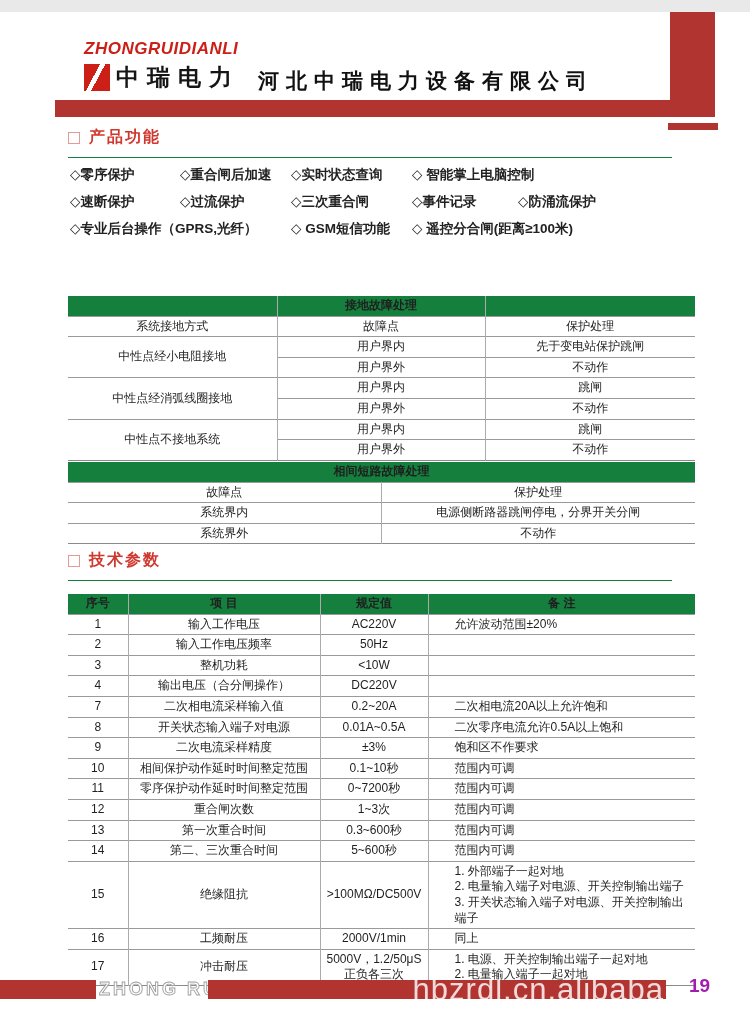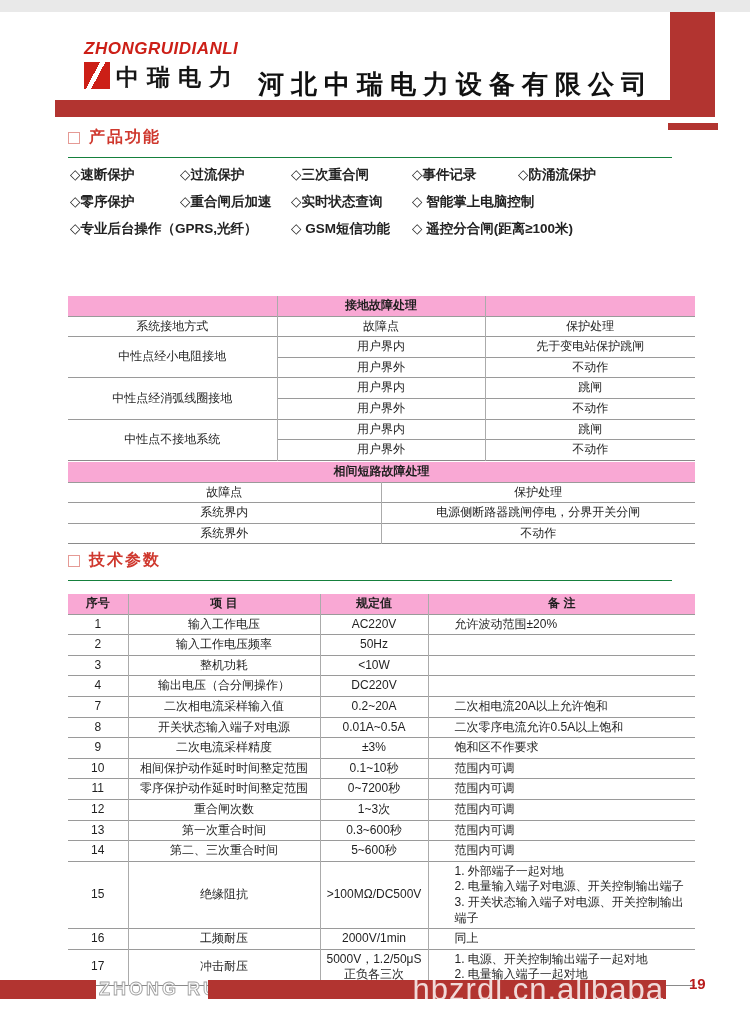--- a/index.html
+++ b/index.html
@@ -1,55 +1,55 @@
 <!DOCTYPE html>
 <html><head>
 <meta charset="utf-8">
 <style>
   * { margin:0; padding:0; box-sizing:border-box; }
   body { background:#e9e9e9; font-family:"Liberation Sans","DejaVu Sans",sans-serif; }
   .page { position:relative; width:750px; height:1024px; background:#ffffff; margin:12px auto; overflow:hidden; color:#1f1f1f; }
 
   
   .wordmark { position:absolute; left:84px; top:27px; color:#cc1f17; font-weight:bold; font-style:italic; font-size:17px; letter-spacing:0.5px; }
-  .logo-row { position:absolute; left:84px; top:50px; display:flex; }
+  .logo-row { position:absolute; left:84px; top:50px; display:flex; align-items:center; }
   .logo-mark { width:26px; height:27px; background:linear-gradient(118deg,#cc1f17 40%,#ffffff 40%,#ffffff 53%,#cc1f17 53%); }
   .logo-name { font-size:23px; font-weight:bold; letter-spacing:8px; color:#151515; margin-left:6px; }
-  .company-name { position:absolute; left:258px; top:55px; font-family:"Liberation Serif","DejaVu Serif",serif; font-weight:bold; font-size:26px; letter-spacing:7px; color:#111; white-space:nowrap; }
+  .company-name { position:absolute; left:258px; top:55px; font-family:"Liberation Serif","DejaVu Serif",serif; font-weight:bold; font-size:21px; letter-spacing:7px; color:#111; white-space:nowrap; }
   .top-bar { position:absolute; left:55px; top:88px; width:660px; height:17px; background:#b23430; }
   .corner-block { position:absolute; left:670px; top:0; width:45px; height:105px; background:#b23430; }
   .corner-strip { position:absolute; left:668px; top:111px; width:50px; height:7px; background:#b23430; }
 
   
   .section-header { position:absolute; left:68px; width:604px; border-bottom:1px solid #15803d; padding-bottom:9px; display:flex; align-items:center; }
   .section-square { width:12px; height:12px; border:1px solid #e59a95; margin-right:9px; background:#fff; }
   .section-title { color:#cf382e; font-size:16px; font-weight:bold; letter-spacing:2px; }
 
   
   .features-grid { position:absolute; left:70px; top:149px; width:630px; }
   .feature-row { display:grid; grid-template-columns:110px 111px 121px 106px 1fr; height:27px; align-items:center; }
   .feature-item { font-size:13.5px; font-weight:bold; color:#222; white-space:nowrap; }
 
   
   table { border-collapse:collapse; table-layout:fixed; width:627px; border-bottom:1px solid #8a8a8a; }
   td { border-top:1px solid #9a9a9a; border-right:1px solid #ababab; padding:2px 4px; text-align:center; font-size:12px; line-height:1.3; color:#1f1f1f; }
   td:last-child { border-right:none; }
   tr:first-child td { border-top:none; }
-  .thead td { background:#f9a8d4; font-weight:bold; }
+  .thead td { background:#15803d; font-weight:bold; }
   td.note { text-align:left; padding-left:26px; }
   .ground-table { position:absolute; left:68px; top:284px; }
   .phase-table  { position:absolute; left:68px; top:450px; }
   .tech-table   { position:absolute; left:68px; top:582px; }
 
   
   .footer-bar-left { position:absolute; left:0; top:968px; width:96px; height:19px; background:#b23430; }
   .footer-brand { position:absolute; left:99px; top:968px; height:19px; line-height:19px; font-size:18px; font-weight:bold; letter-spacing:3px; color:#fdfdfd; -webkit-text-stroke:0.9px #a0a0a0; }
   .footer-bar-right { position:absolute; left:208px; top:968px; width:458px; height:19px; background:#b23430; overflow:hidden; }
   .watermark { position:absolute; right:2px; top:-8px; font-size:31px; letter-spacing:1px; color:rgba(255,255,255,0.82); white-space:nowrap; }
-  .page-number { position:absolute; left:689px; top:963px; font-size:15px; font-weight:bold; color:#b91c1c; }
+  .page-number { position:absolute; left:689px; top:963px; font-size:19px; font-weight:bold; color:#a21caf; }
   .bottom-strip { position:absolute; left:0; top:1017px; width:750px; height:7px; background:#bfbfbf; }
 </style>
 </head>
 <body>
 
 <div class="page">
 
   <div class="wordmark">ZHONGRUIDIANLI</div>
   <div class="logo-row">
     <span class="logo-mark"></span>
@@ -59,31 +59,31 @@
   <div class="top-bar"></div>
   <div class="corner-block"></div>
   <div class="corner-strip"></div>
 
   <div class="section-header" style="top:115px">
     <span class="section-square"></span>
     <span class="section-title">产品功能</span>
   </div>
   <div class="features-grid">
       <div class="feature-row">
+        <span class="feature-item">◇零序保护</span>
+        <span class="feature-item">◇重合闸后加速</span>
+        <span class="feature-item">◇实时状态查询</span>
+        <span class="feature-item" style="grid-column: span 2;">◇ 智能掌上电脑控制</span>
+      </div>
+      <div class="feature-row">
         <span class="feature-item">◇速断保护</span>
         <span class="feature-item">◇过流保护</span>
         <span class="feature-item">◇三次重合闸</span>
         <span class="feature-item">◇事件记录</span>
         <span class="feature-item">◇防涌流保护</span>
-      </div>
-      <div class="feature-row">
-        <span class="feature-item">◇零序保护</span>
-        <span class="feature-item">◇重合闸后加速</span>
-        <span class="feature-item">◇实时状态查询</span>
-        <span class="feature-item" style="grid-column: span 2;">◇ 智能掌上电脑控制</span>
       </div>
       <div class="feature-row">
         <span class="feature-item" style="grid-column: span 2;">◇专业后台操作（GPRS,光纤）</span>
         <span class="feature-item">◇ GSM短信功能</span>
         <span class="feature-item" style="grid-column: span 2;">◇ 遥控分合闸(距离≥100米)</span>
       </div>
     </div>
 
 
   <table class="ground-table">

